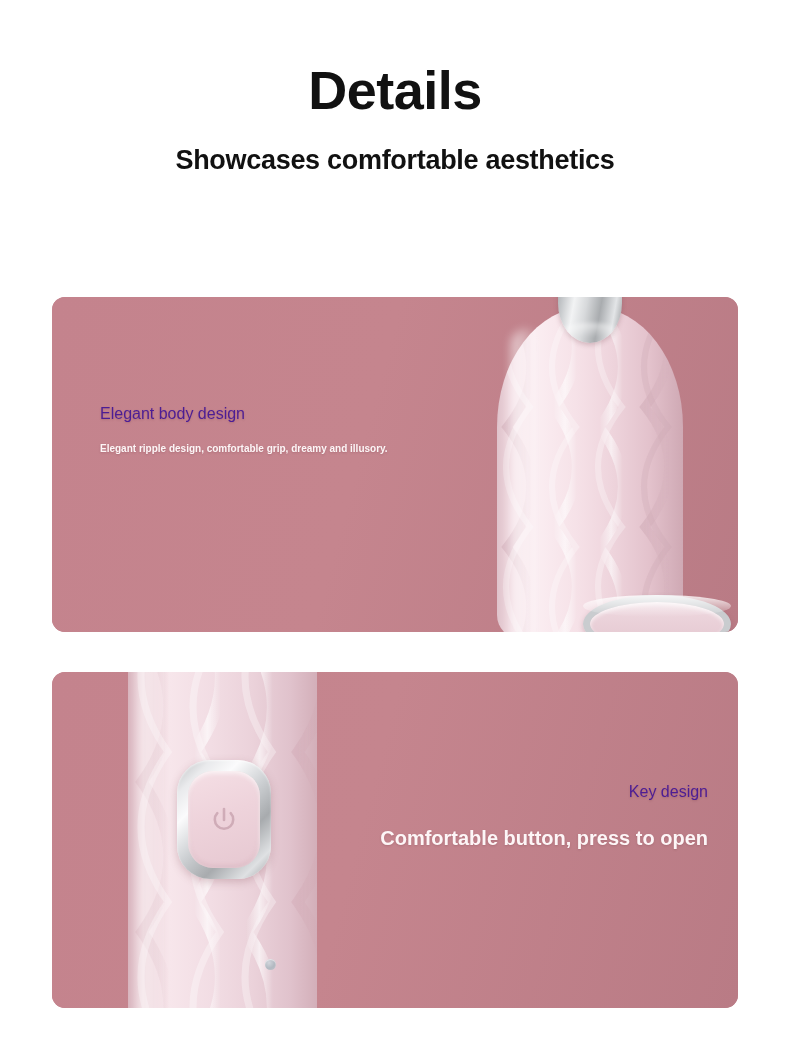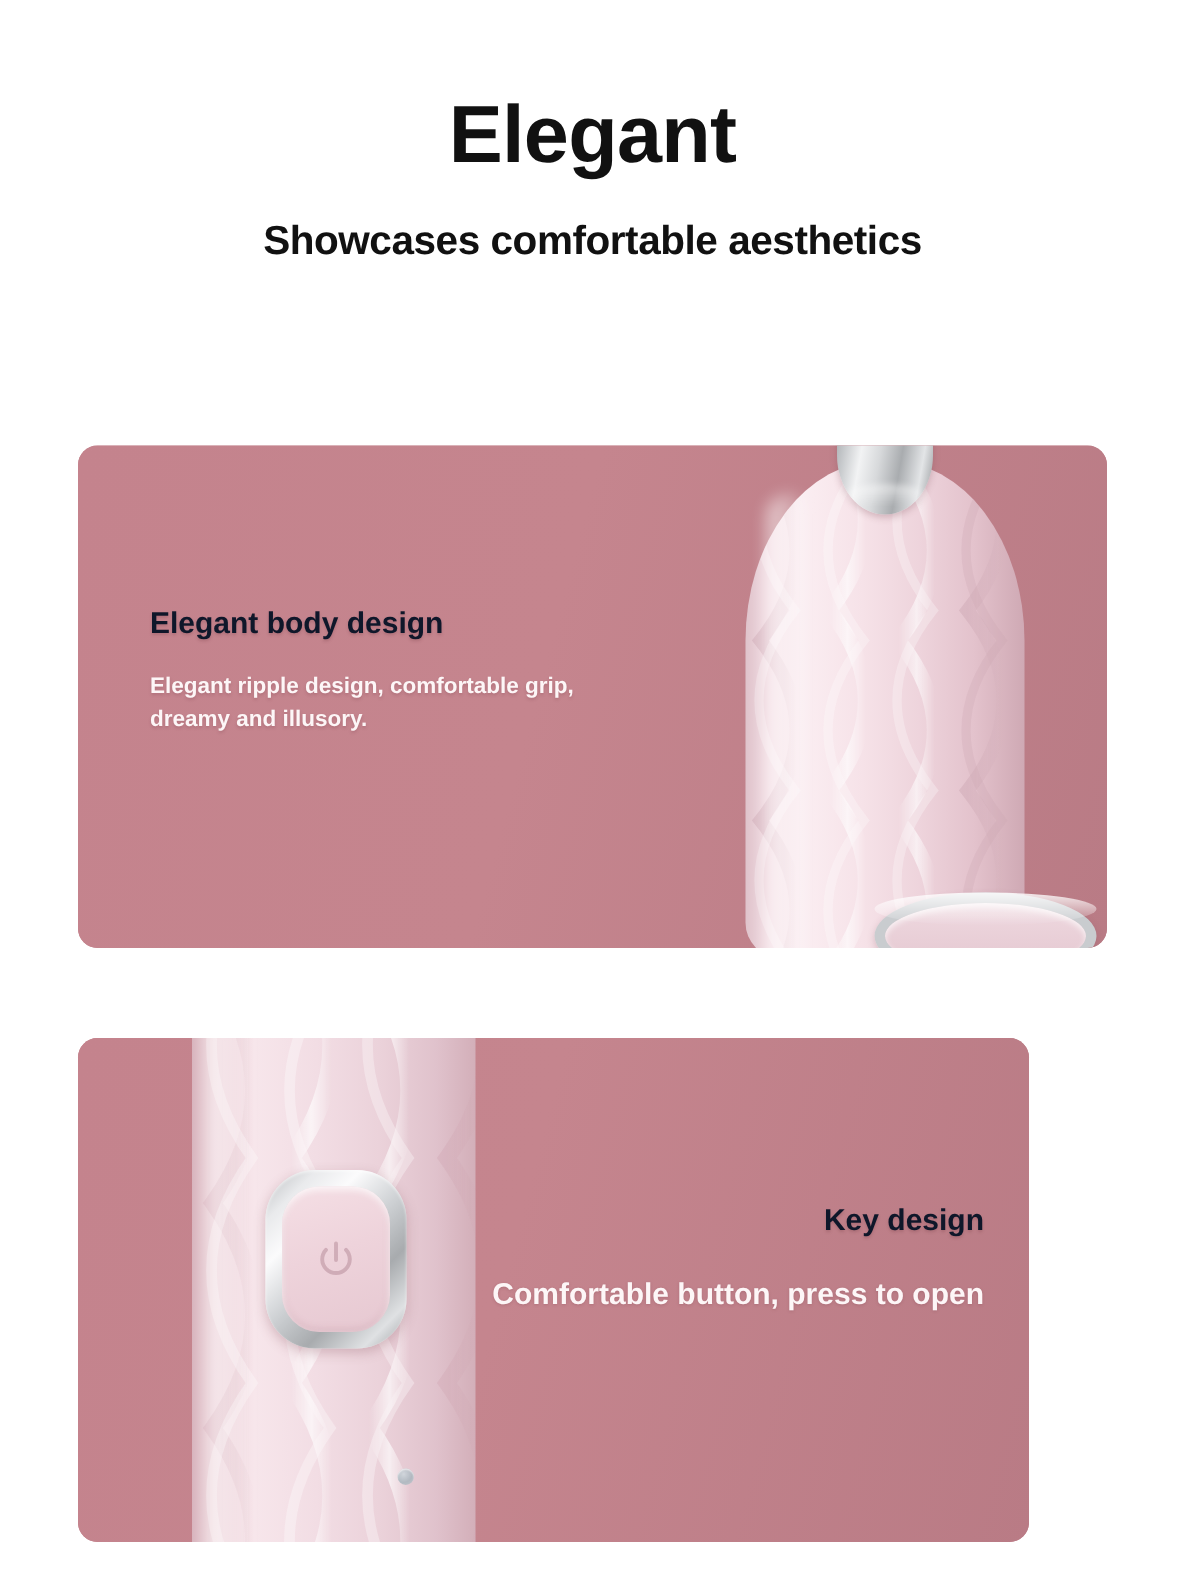--- a/index.html
+++ b/index.html
@@ -52,45 +52,44 @@
   }
   .card-1 {
     left: 52px;
     top: 297px;
     width: 686px;
     height: 335px;
   }
   .card-2 {
     left: 52px;
     top: 672px;
-    width: 634px;
+    width: 686px;
     height: 336px;
-    margin-top: 20px;
   }
   .card-bg {
     position: absolute;
     inset: 0;
     background: linear-gradient(105deg, #c4838d 0%, #c5858e 45%, #b97b85 100%);
   }
 
   
   .text-block { position: absolute; }
   .tb-1 { left: 48px; top: 107px; width: 300px; text-align: left; }
   .tb-2 { right: 30px; top: 110px; width: 400px; text-align: right; }
 
   .card-heading {
-    font-size: 20px;
-    font-weight: 700;
-    color: #0f172a;
+    font-size: 16px;
+    font-weight: 400;
+    color: #4c1d95;
     line-height: 1.2;
     text-shadow: 0 1px 2px rgba(120,60,70,0.28);
   }
   .card-body {
     margin-top: 19px;
-    font-size: 15px;
+    font-size: 10px;
     font-weight: 700;
     color: #fdf6f7;
     line-height: 1.47;
     text-shadow: 0 1px 2px rgba(120,60,70,0.25);
   }
   .tb-2 .card-body { margin-top: 23px; font-size: 20px; }
 
   
   .device-1 {
     position: absolute;
@@ -253,21 +252,21 @@
     opacity: 0.85;
     box-shadow: inset 0 1px 1px rgba(255,255,255,0.7);
   }
 </style>
 </head>
 <body>
 
 <div class="page">
 
   <div class="header">
-    <div class="main-title">Elegant</div>
+    <div class="main-title">Details</div>
     <div class="sub-title">Showcases comfortable aesthetics</div>
   </div>
 
   <div class="card card-1">
     <div class="card-bg"></div>
 
     <div class="device-1">
 
       <div class="device-1-body">
         <div class="ripple">

